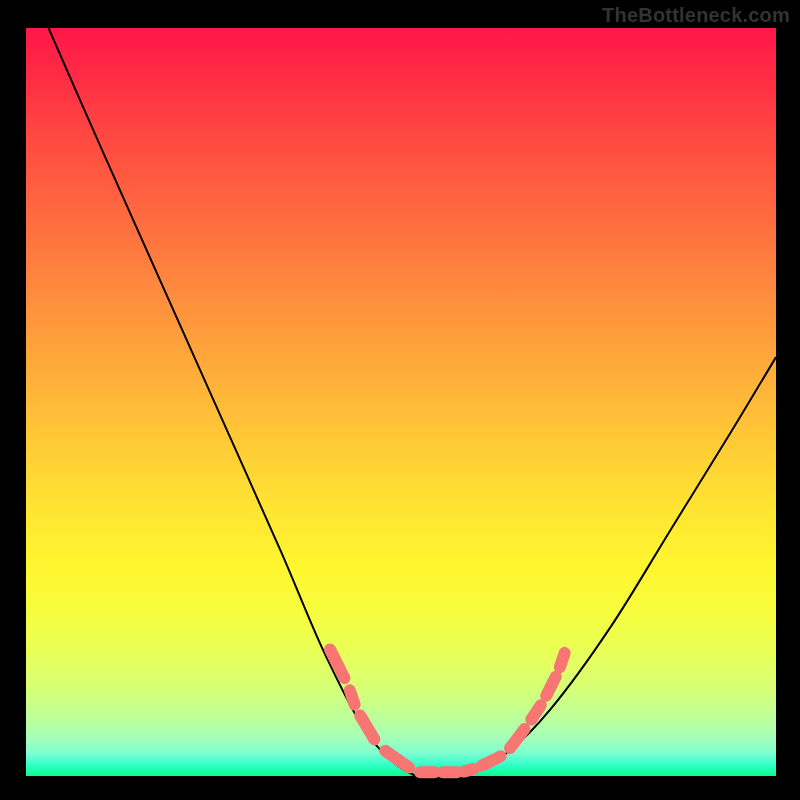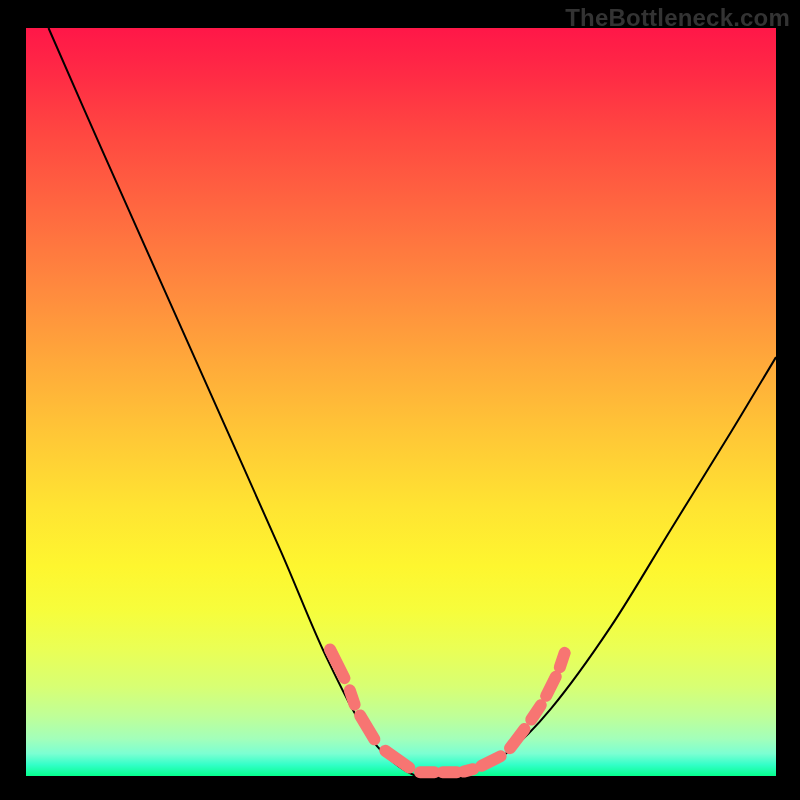--- a/index.html
+++ b/index.html
@@ -14,21 +14,21 @@
   .chart-wrap {
     position: relative;
     width: 800px;
     height: 800px;
   }
   .watermark {
     position: absolute;
     top: 4px;
     right: 10px;
     color: #333;
-    font-size: 24px;
+    font-size: 20px;
     font-weight: bold;
     z-index: 5;
     letter-spacing: 0.2px;
   }
   
   .plot-area {
     position: absolute;
     left: 26px;
     top: 28px;
     width: 750px;

